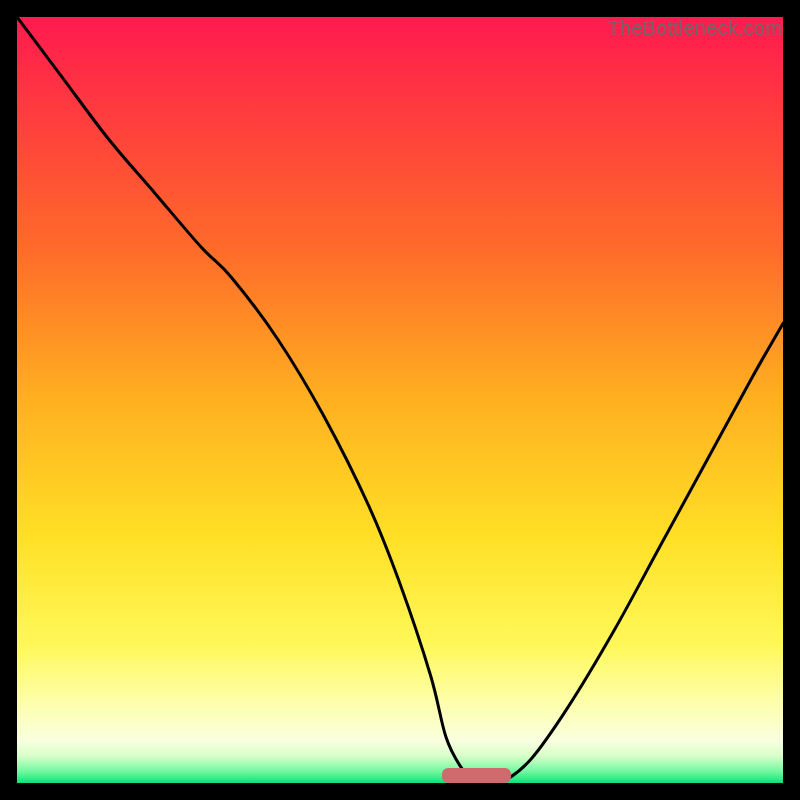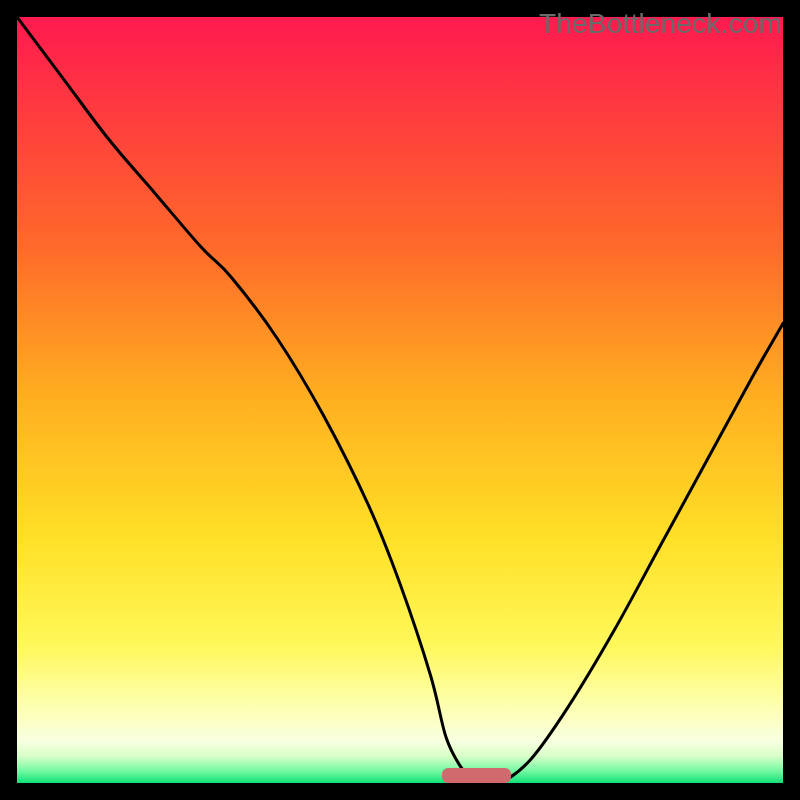--- a/index.html
+++ b/index.html
@@ -24,24 +24,24 @@
   }
   .gradient-bg {
     position: absolute;
     left: 0;
     top: 0;
     width: 100%;
     height: 100%;
   }
   .watermark {
     position: absolute;
-    top: 8px;
+    top: 17px;
     right: 18px;
     font-family: Arial, Helvetica, sans-serif;
-    font-size: 28px;
+    font-size: 20px;
     color: #6a6a6a;
     font-weight: 400;
     letter-spacing: 0.2px;
   }
   svg.curve {
     position: absolute;
     left: 0;
     top: 0;
     width: 100%;
     height: 100%;

